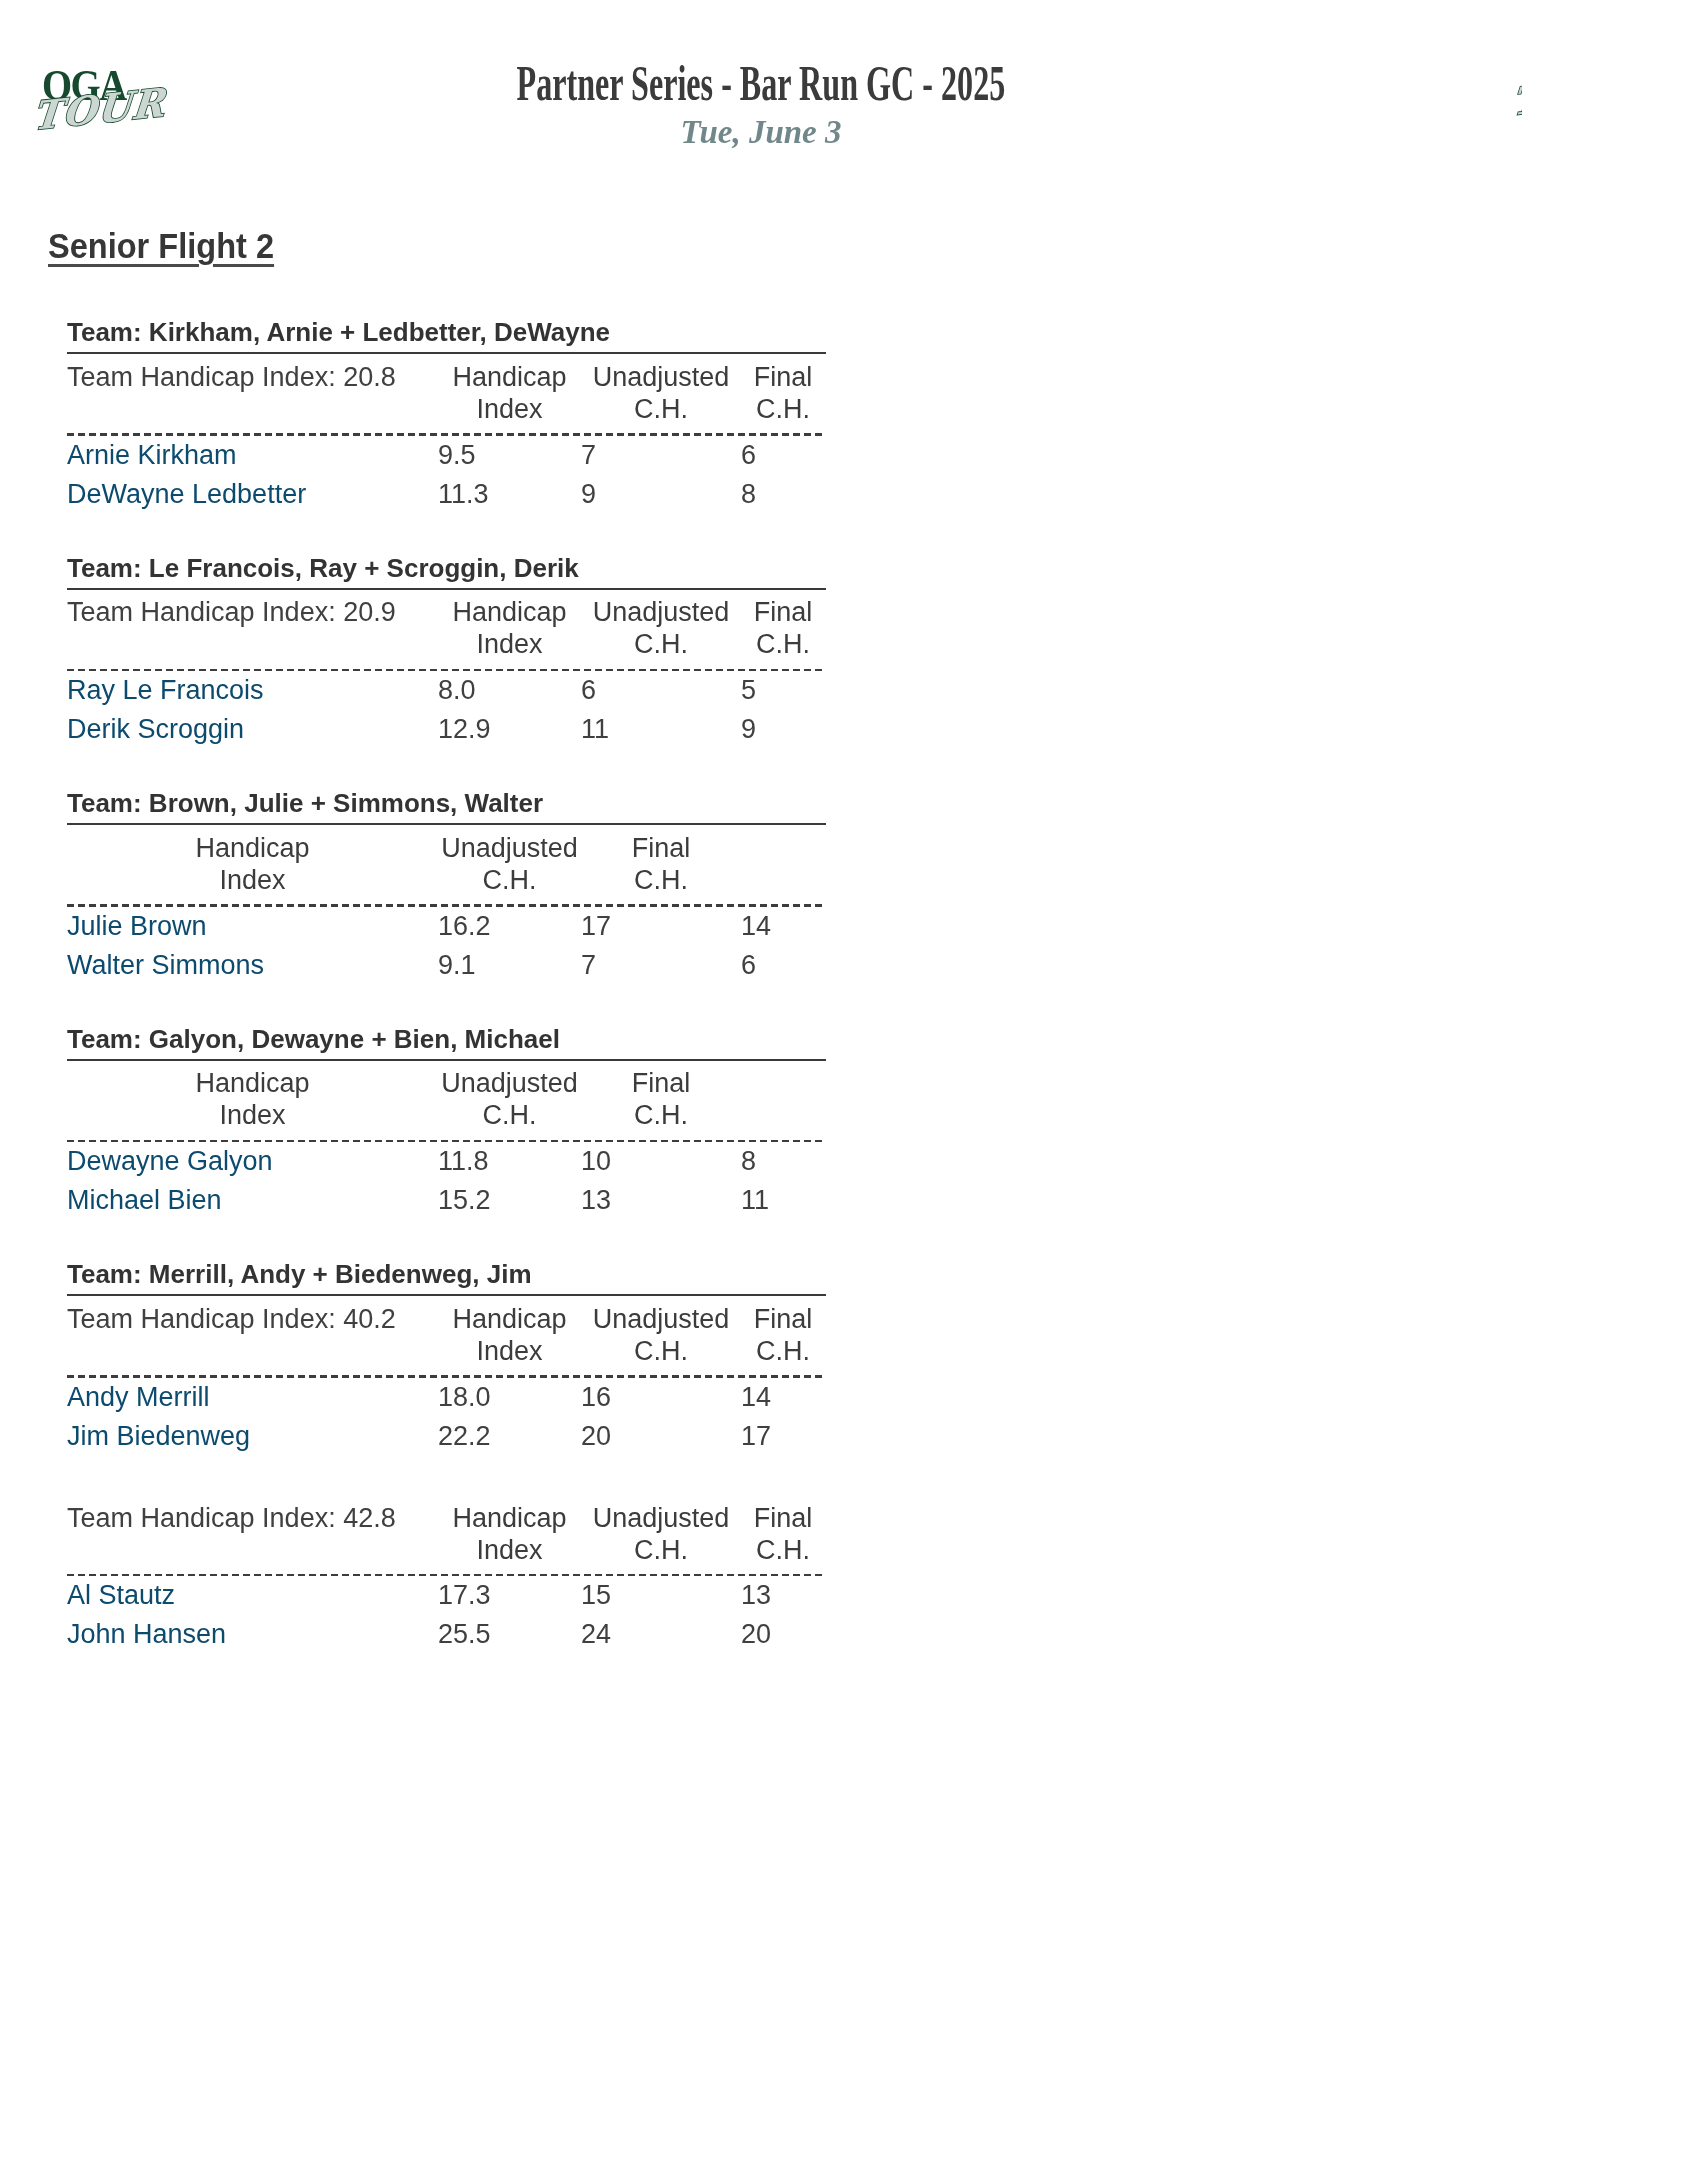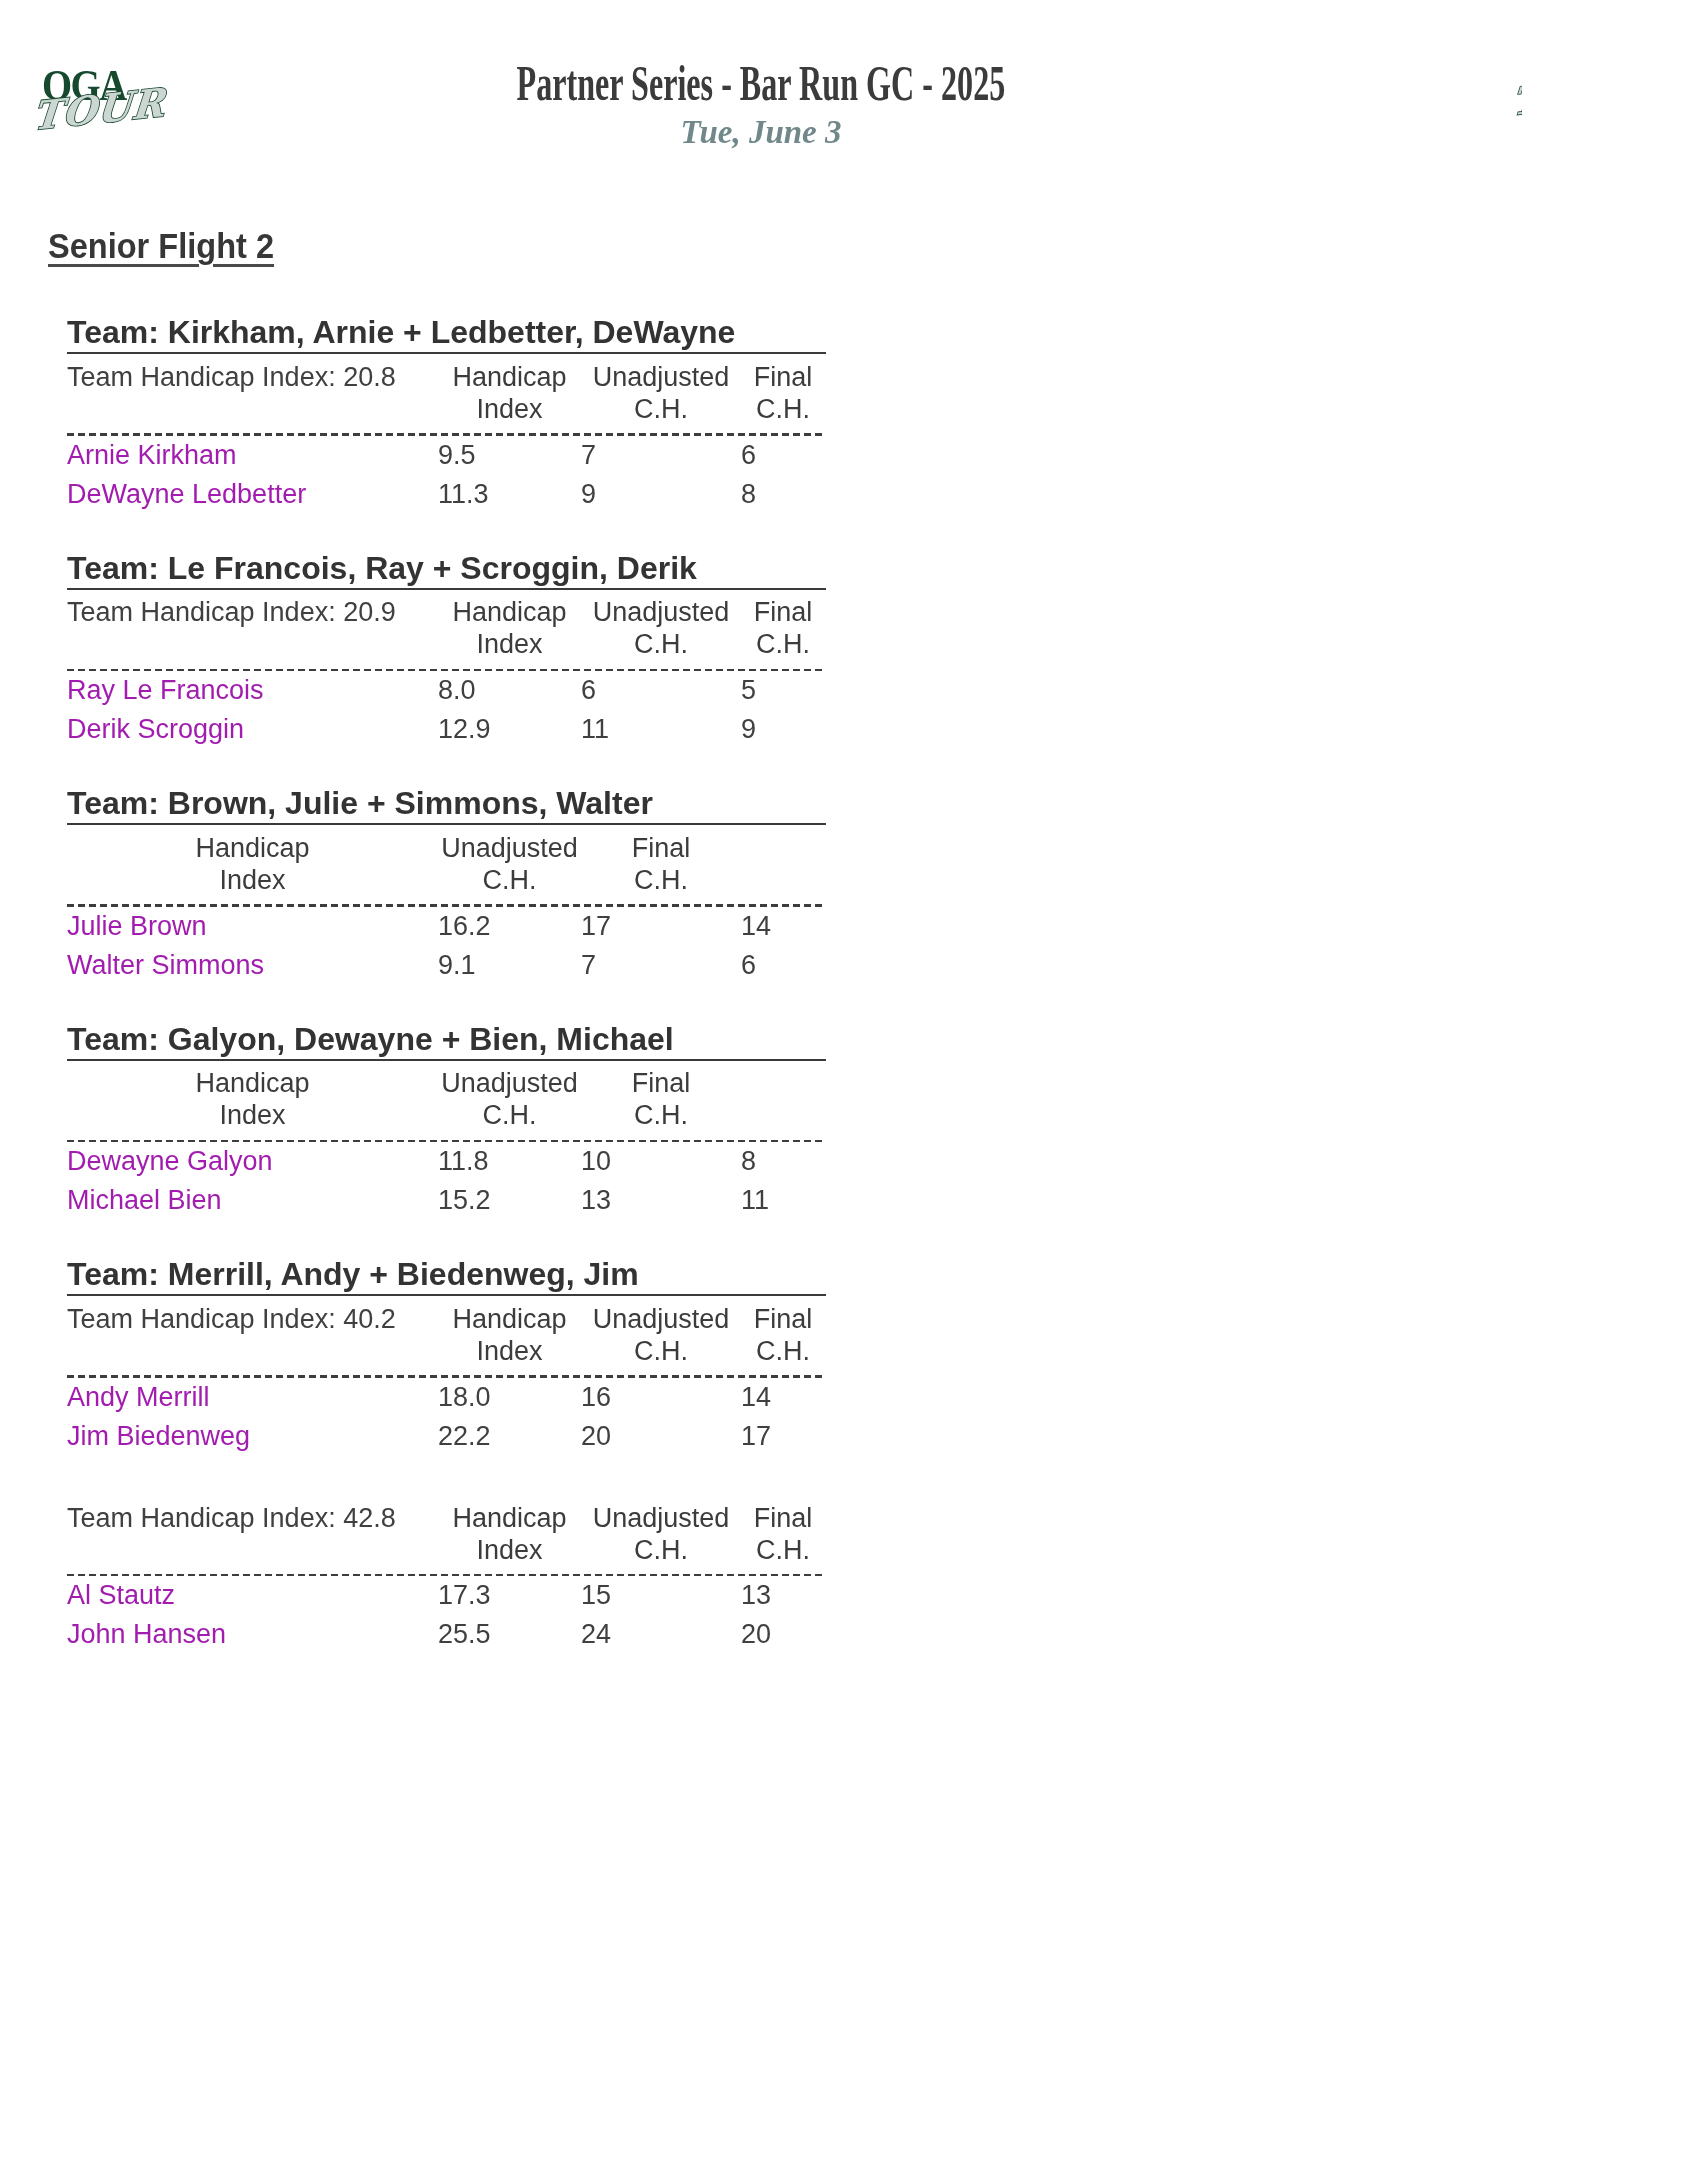--- a/index.html
+++ b/index.html
@@ -59,39 +59,39 @@
     text-decoration:underline;
     text-decoration-thickness:2.5px;
     text-underline-offset:5.9px;
     text-decoration-color:#4a4a4a;
     transform:scaleX(0.93); transform-origin:left top;
     white-space:nowrap;
   }
 
   .team { margin-bottom:39px; width:759px; }
   .team-title {
-    font-size:32px; font-weight:bold; color:#333333;
+    font-size:26px; font-weight:bold; color:#333333;
     line-height:30px; padding-bottom:5px;
     border-bottom:2.5px solid #3a3a3a;
     white-space:nowrap;
   }
   .thead, .prow {
     display:grid;
     grid-template-columns:371px 143px 160px 84px;
     width:759px;
   }
   .thead { padding-top:6.7px; padding-bottom:8.4px; }
   .thead .thi { font-size:27px; line-height:32px; color:#404040; white-space:nowrap; }
   .col { text-align:center; font-size:27px; line-height:32px; color:#3c3c3c; }
   .dashes {
     height:2.5px; width:759px;
     background:repeating-linear-gradient(90deg,#3d3d3d 0 6.7px,transparent 6.7px 11px);
   }
   .prow { height:39px; align-items:center; }
-  .pname { font-size:27px; color:#a21caf; white-space:nowrap; }
+  .pname { font-size:27px; color:#0c4a6e; white-space:nowrap; }
   .num { font-size:27px; color:#404040; }
 </style>
 </head>
 <body>
 
 <div class="page">
 
   <div>
     <div class="logo logo-left">
       <div class="logo-oga">OGA</div>

